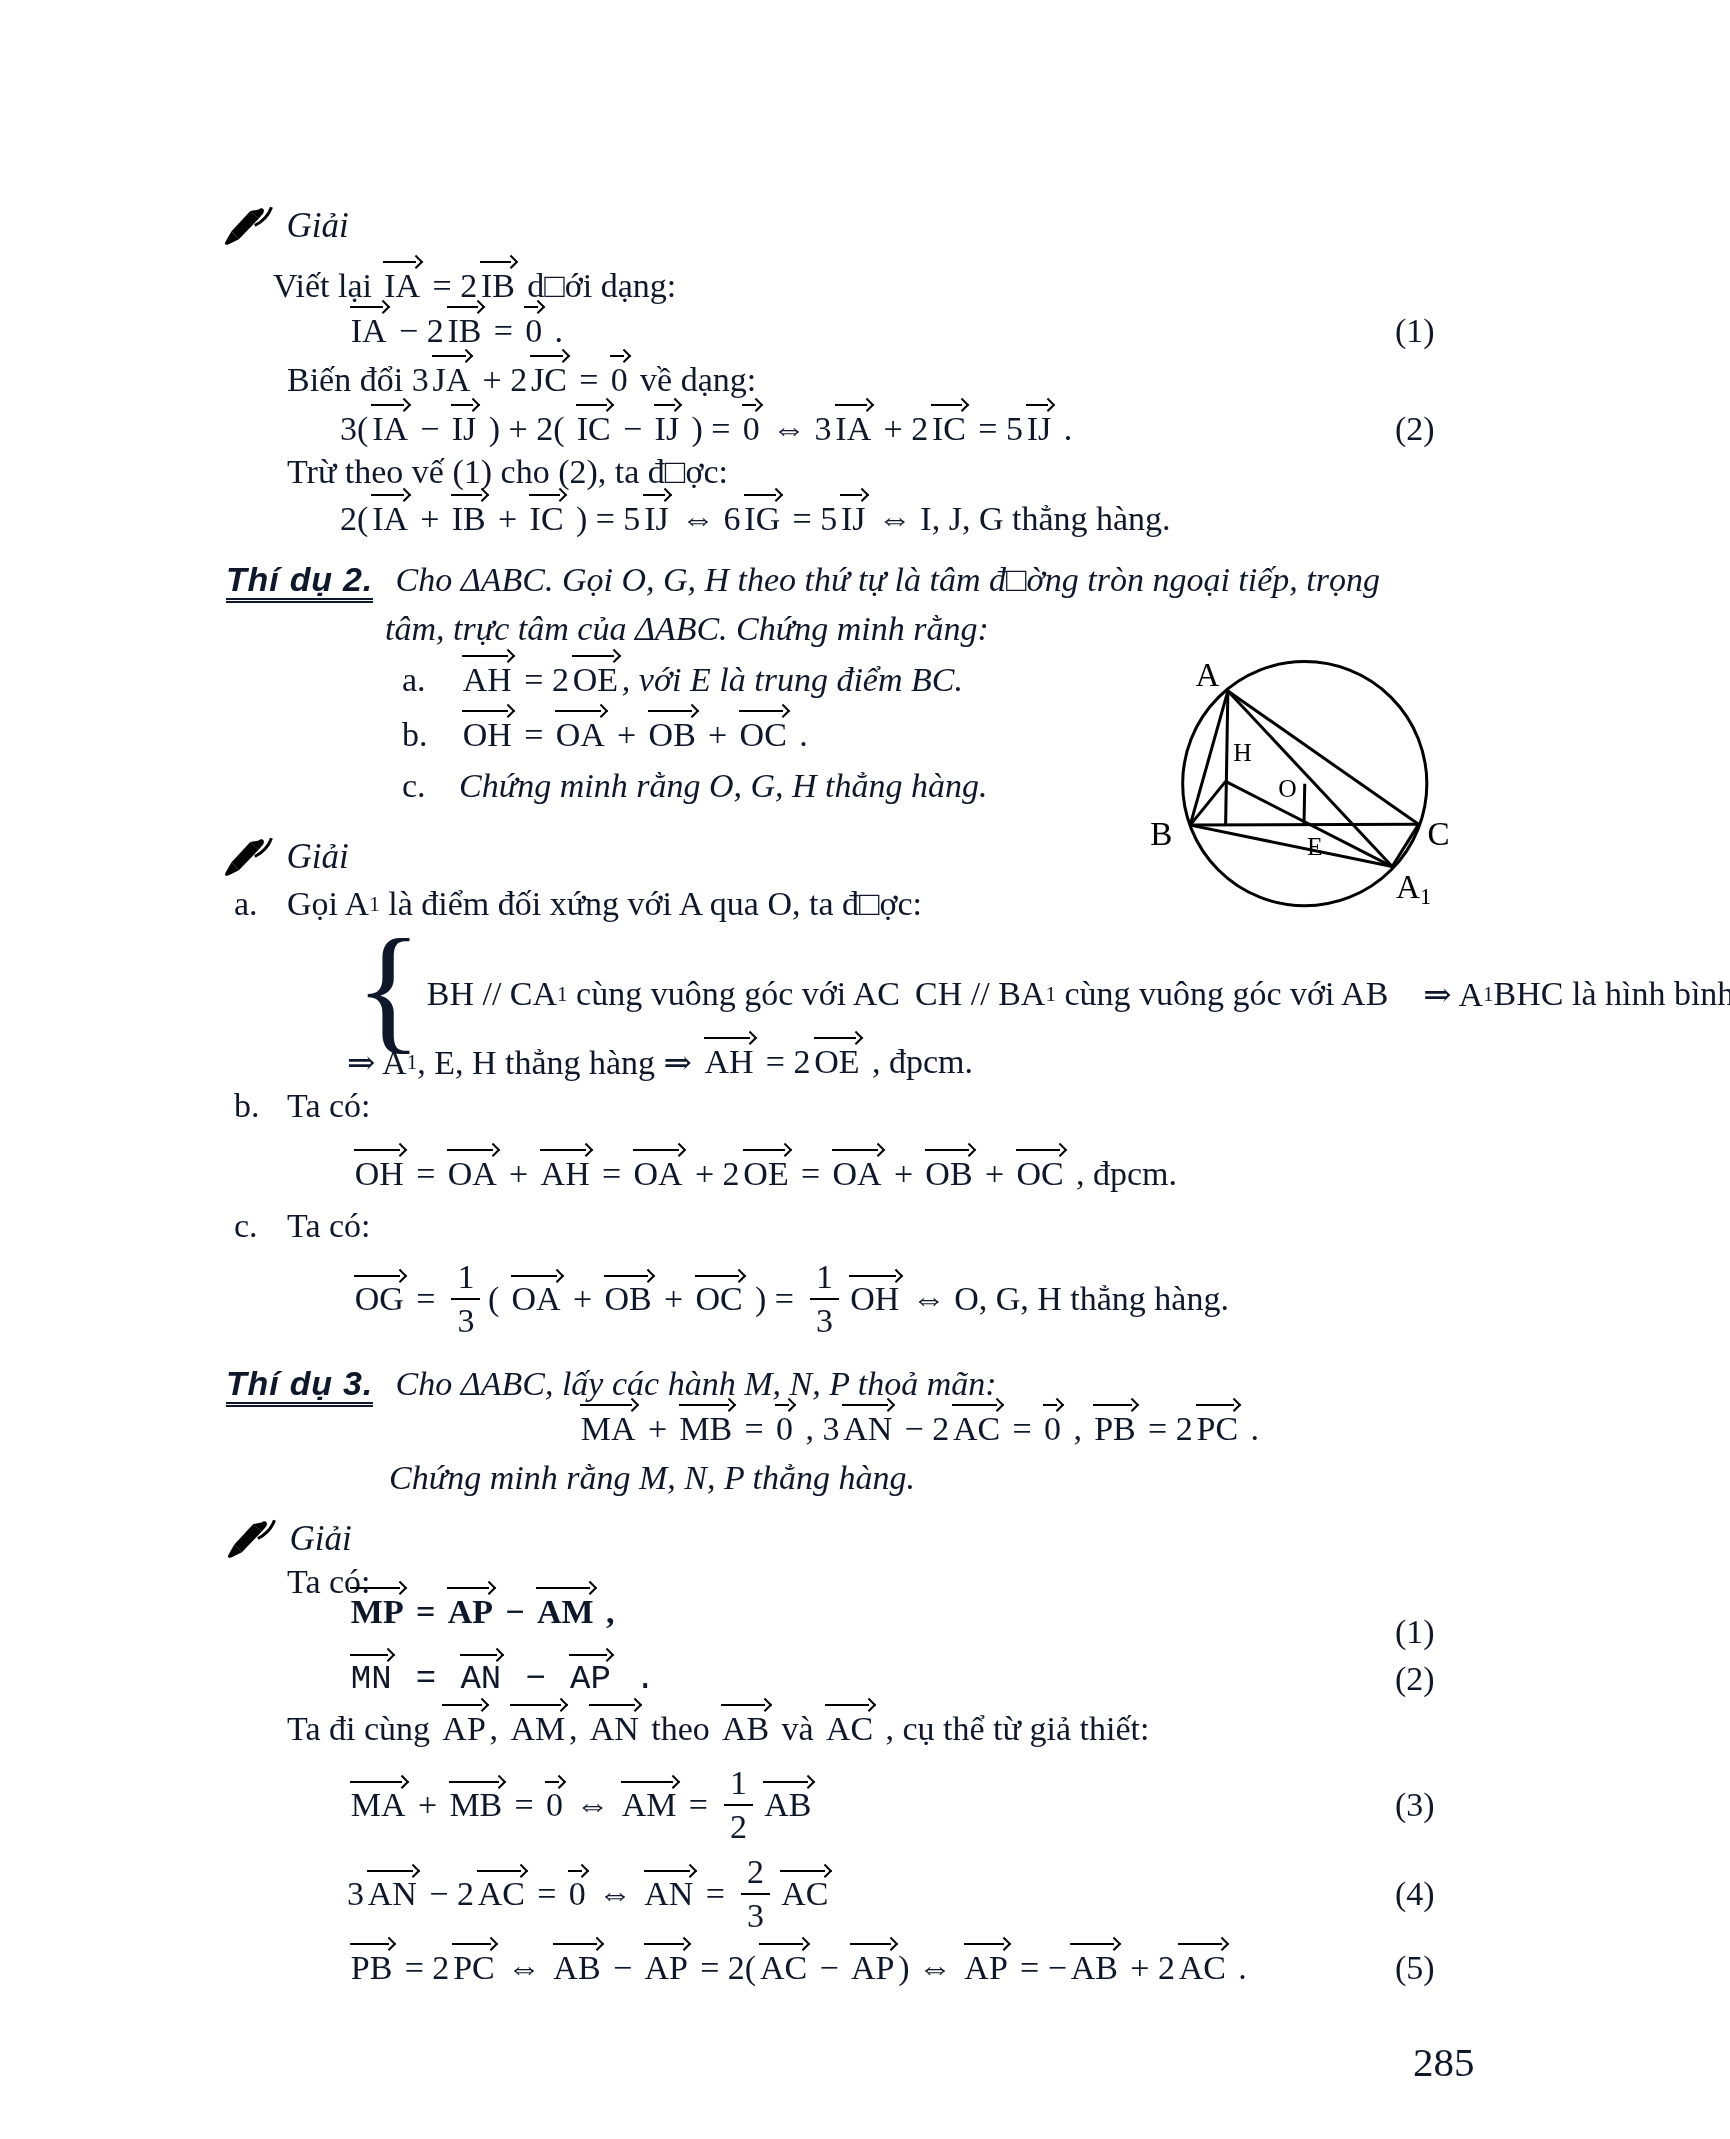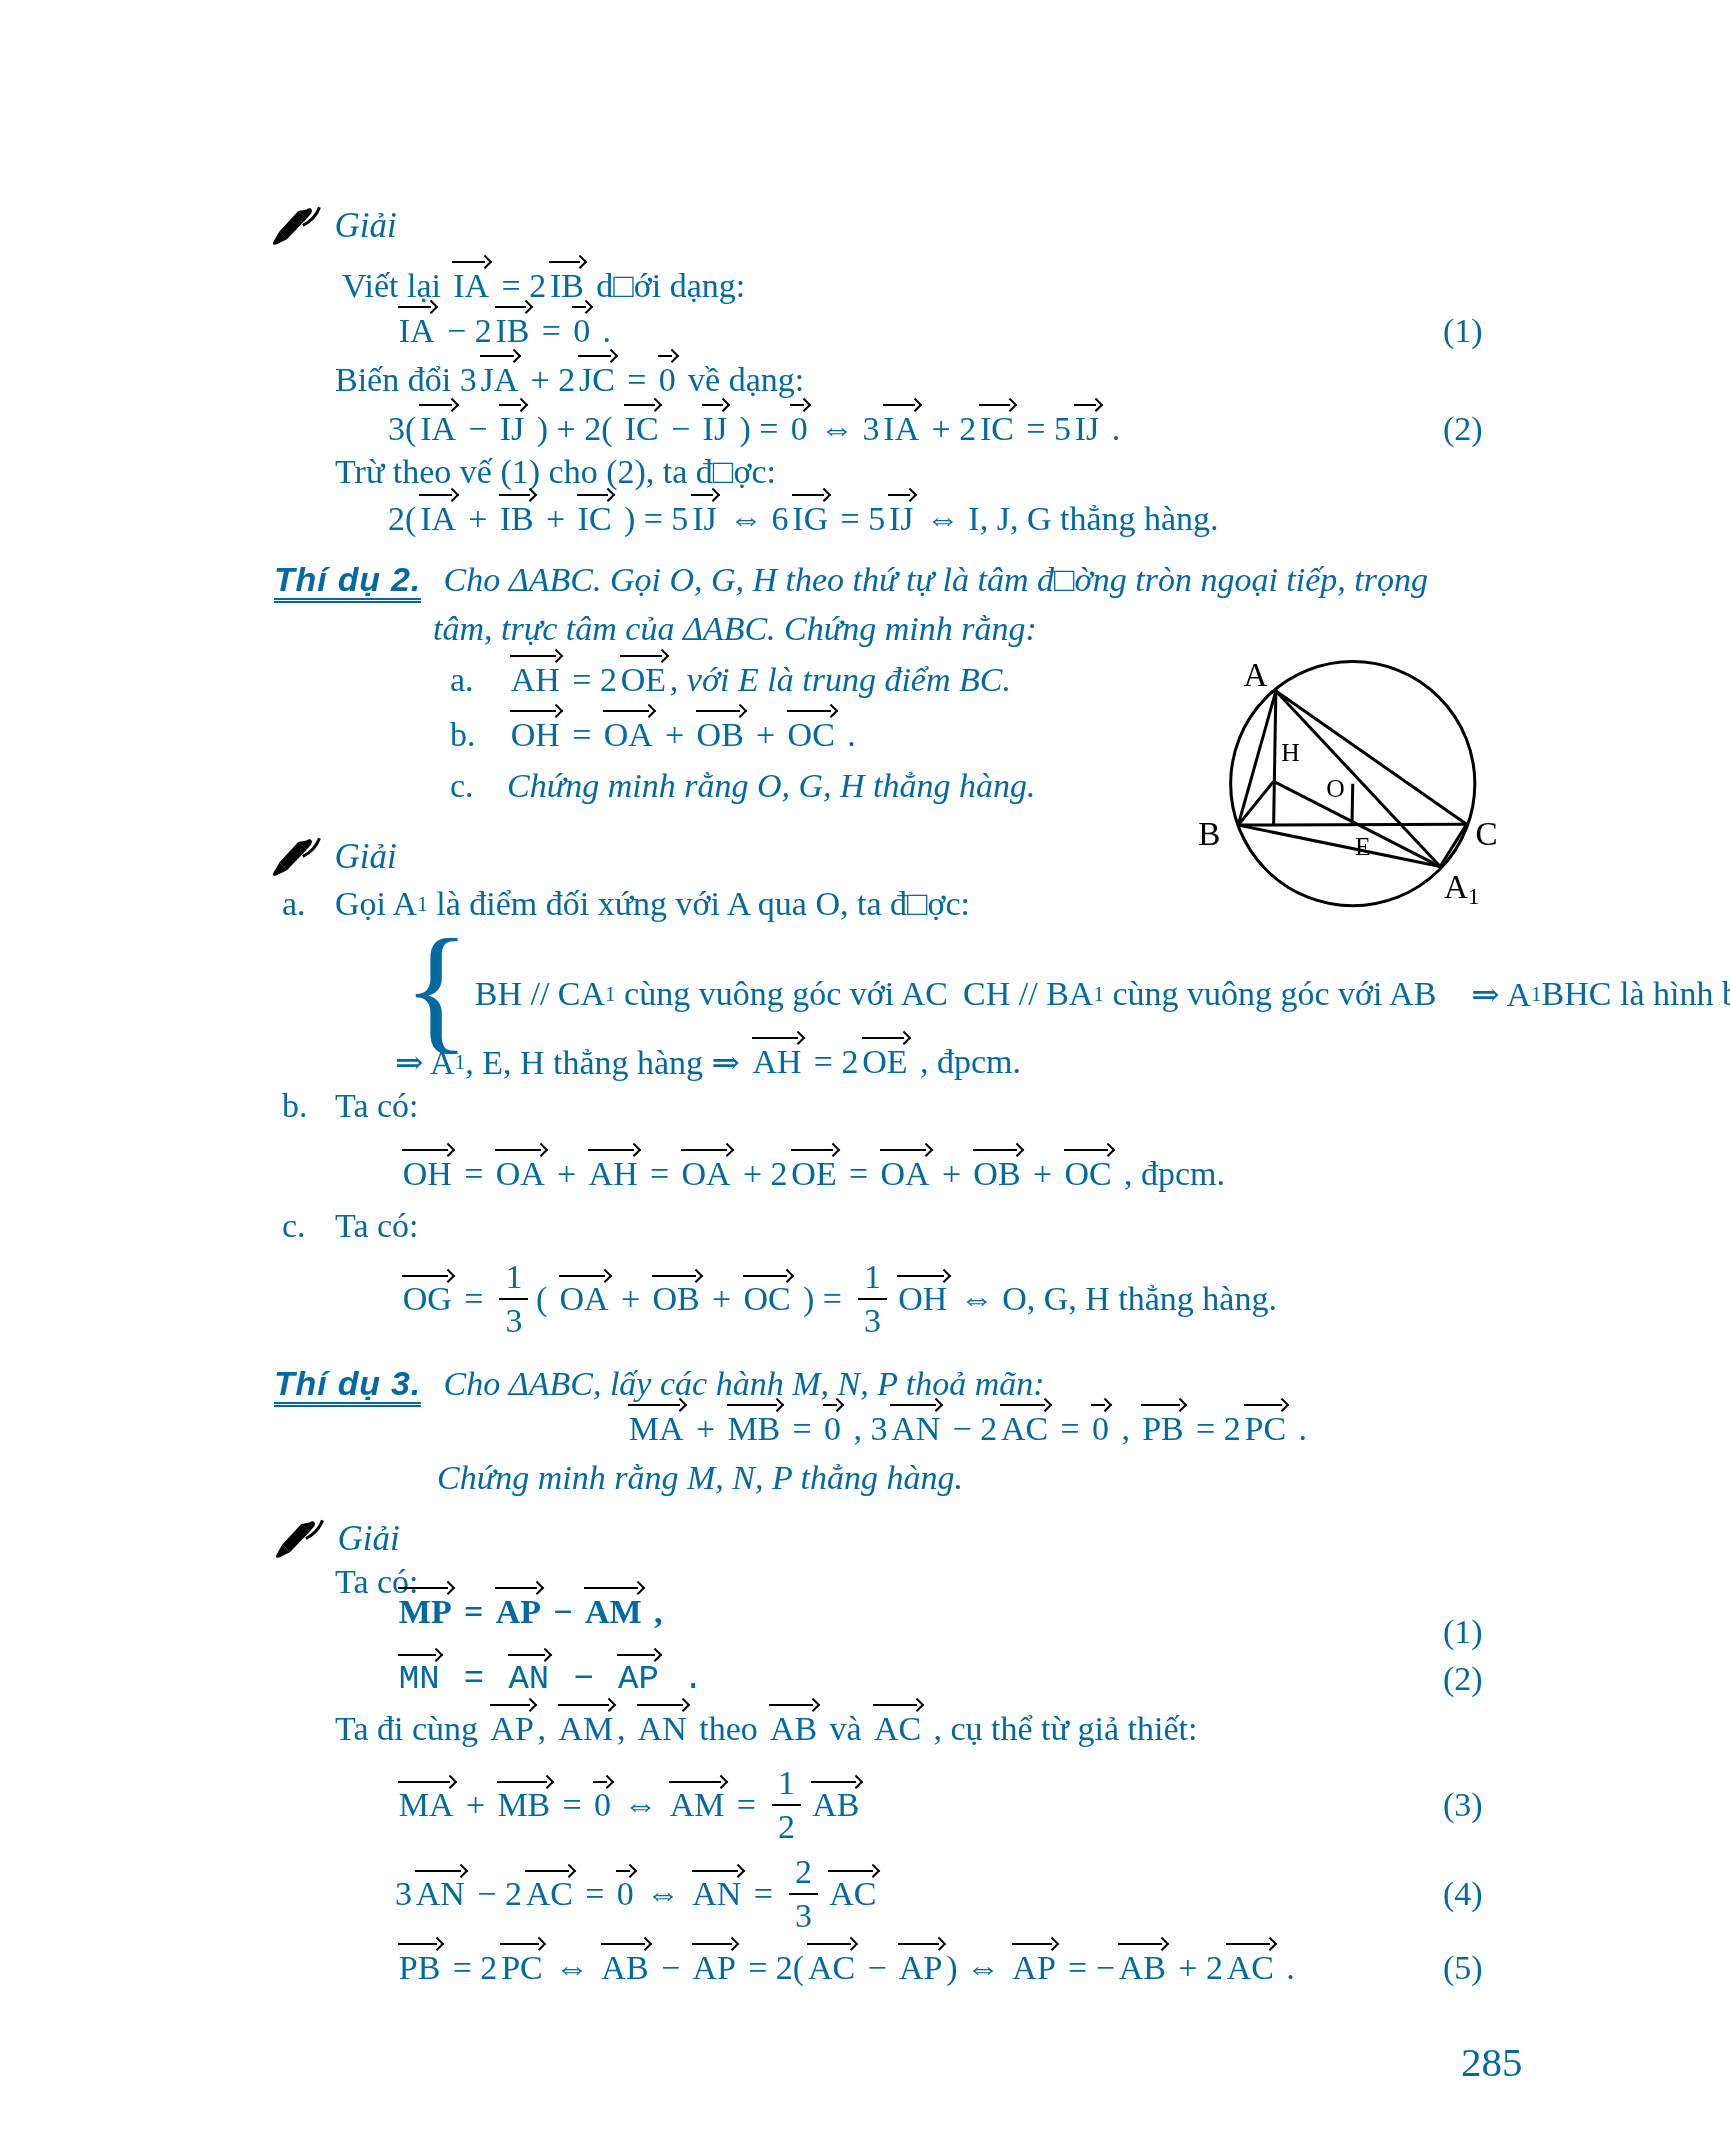--- a/index.html
+++ b/index.html
@@ -1,18 +1,18 @@
 <!DOCTYPE html>
 <html style="font-size:12px"><head>
 <meta charset="utf-8">
 <style>
   html,body{margin:0;padding:0;background:#ffffff;}
   body{width:1730px;height:2140px;position:relative;overflow:hidden;}
   .page{position:absolute;inset:0;font-family:"Liberation Serif","DejaVu Serif",serif;
-        font-size:34px;color:#0369a1;margin-left:48px;}
+        font-size:34px;color:#0f172a;}
   .row{position:absolute;display:flex;align-items:center;height:47px;white-space:pre;}
   .row.tall{height:100px;}
   .mt{white-space:pre;}
   .it{font-style:italic;}
   .math{display:inline-flex;align-items:center;white-space:pre;}
   
   .vec{position:relative;display:inline-block;white-space:pre;margin:0 3.8px;line-height:1;}
   .vec::before{content:"";position:absolute;left:-0.8px;right:3.8px;top:-7.5px;border-top:2.3px solid #000;}
   .vec::after{content:"";position:absolute;right:-1.5px;top:-11.3px;width:8.3px;height:8.3px;
               border-top:2.3px solid #000;border-right:2.3px solid #000;transform:rotate(45deg);}
@@ -49,21 +49,21 @@
   <div class="row giai" style="top:202px;left:223px;">
     <svg width="50" height="41" viewBox="0 0 66 54">
       <path d="M4 47 C1 52 3 54 9 51 L21 45 L11 35 Z" fill="#000"></path>
       <path d="M11 35 L21 45 L47 18 L36 8 Z" fill="#000"></path>
       <path d="M36 8 L47 18 L53 11 C56 6 52 2 47 6 Z" fill="#000"></path>
       <path d="M42 27 C54 21 60 14 64 3" stroke="#000" stroke-width="4" fill="none"></path>
     </svg>
     <span class="giai-text">Giải</span>
   </div>
 
-  <div class="row" style="top:262px;left:294px;">
+  <div class="row" style="top:262px;left:273px;">
     <span class="math"><span class="mt">Viết lại </span><span class="vec">IA</span><span class="mt"> = 2</span><span class="vec">IB</span><span class="mt"> d□ới dạng:</span></span>
   </div>
 
   <div class="row" style="top:307px;left:347px;">
     <span class="math"><span class="vec">IA</span><span class="mt"> − 2</span><span class="vec">IB</span><span class="mt"> = </span><span class="vec">0</span><span class="mt"> .</span></span>
   </div>
   <div class="eqno" style="top:307px;">(1)</div>
 
   <div class="row" style="top:356px;left:287px;">
     <span class="math"><span class="mt">Biến đổi 3</span><span class="vec">JA</span><span class="mt"> + 2</span><span class="vec">JC</span><span class="mt"> = </span><span class="vec">0</span><span class="mt"> về dạng:</span></span>

